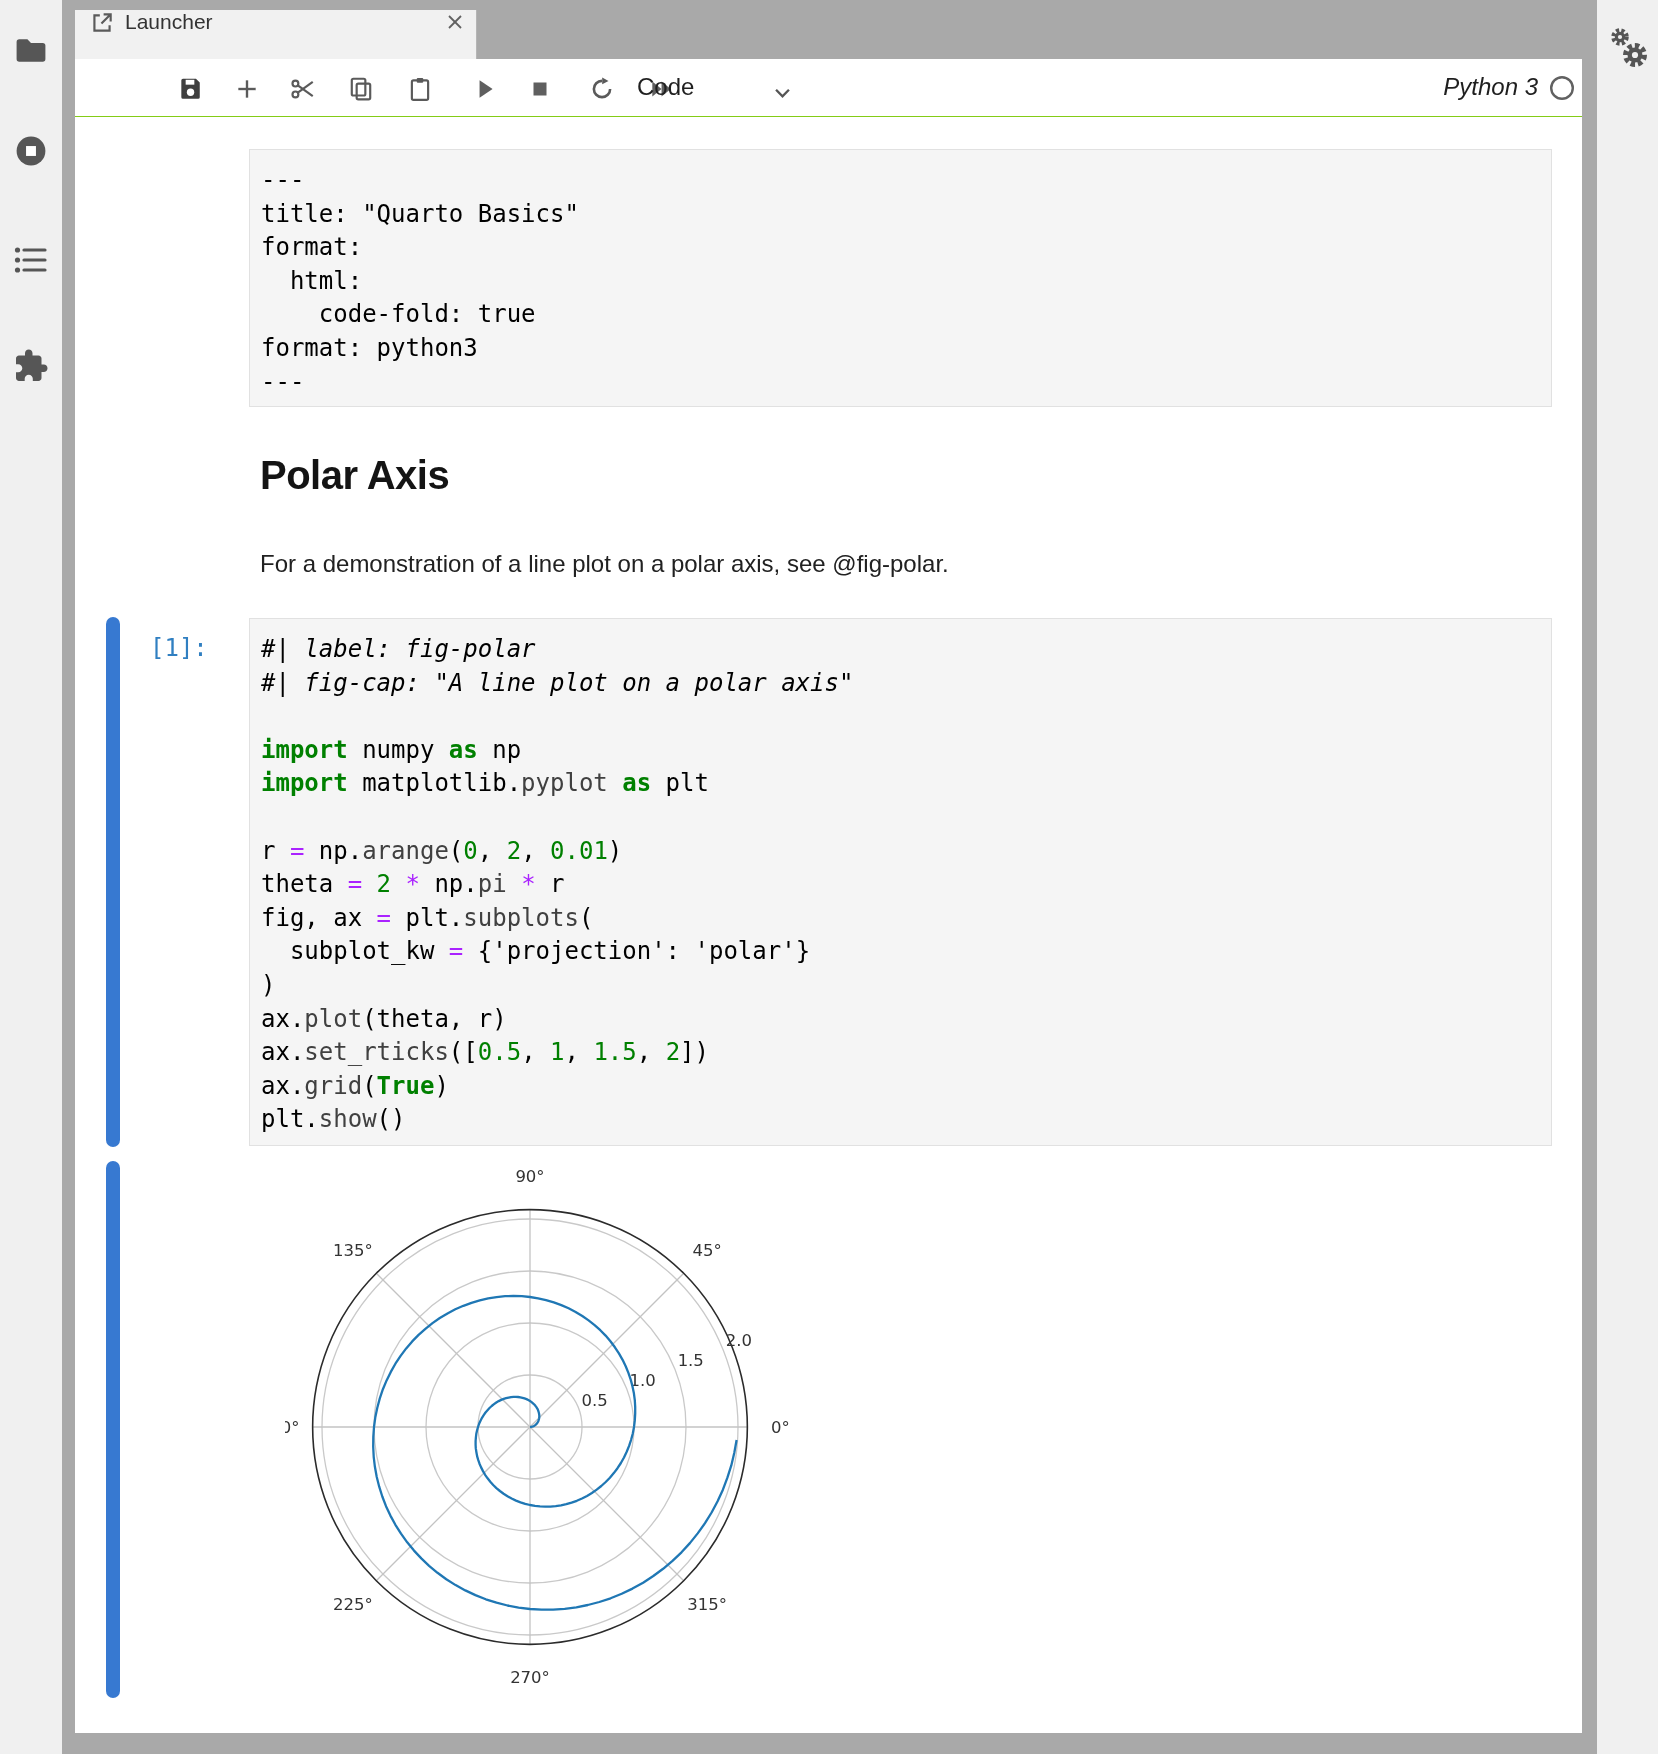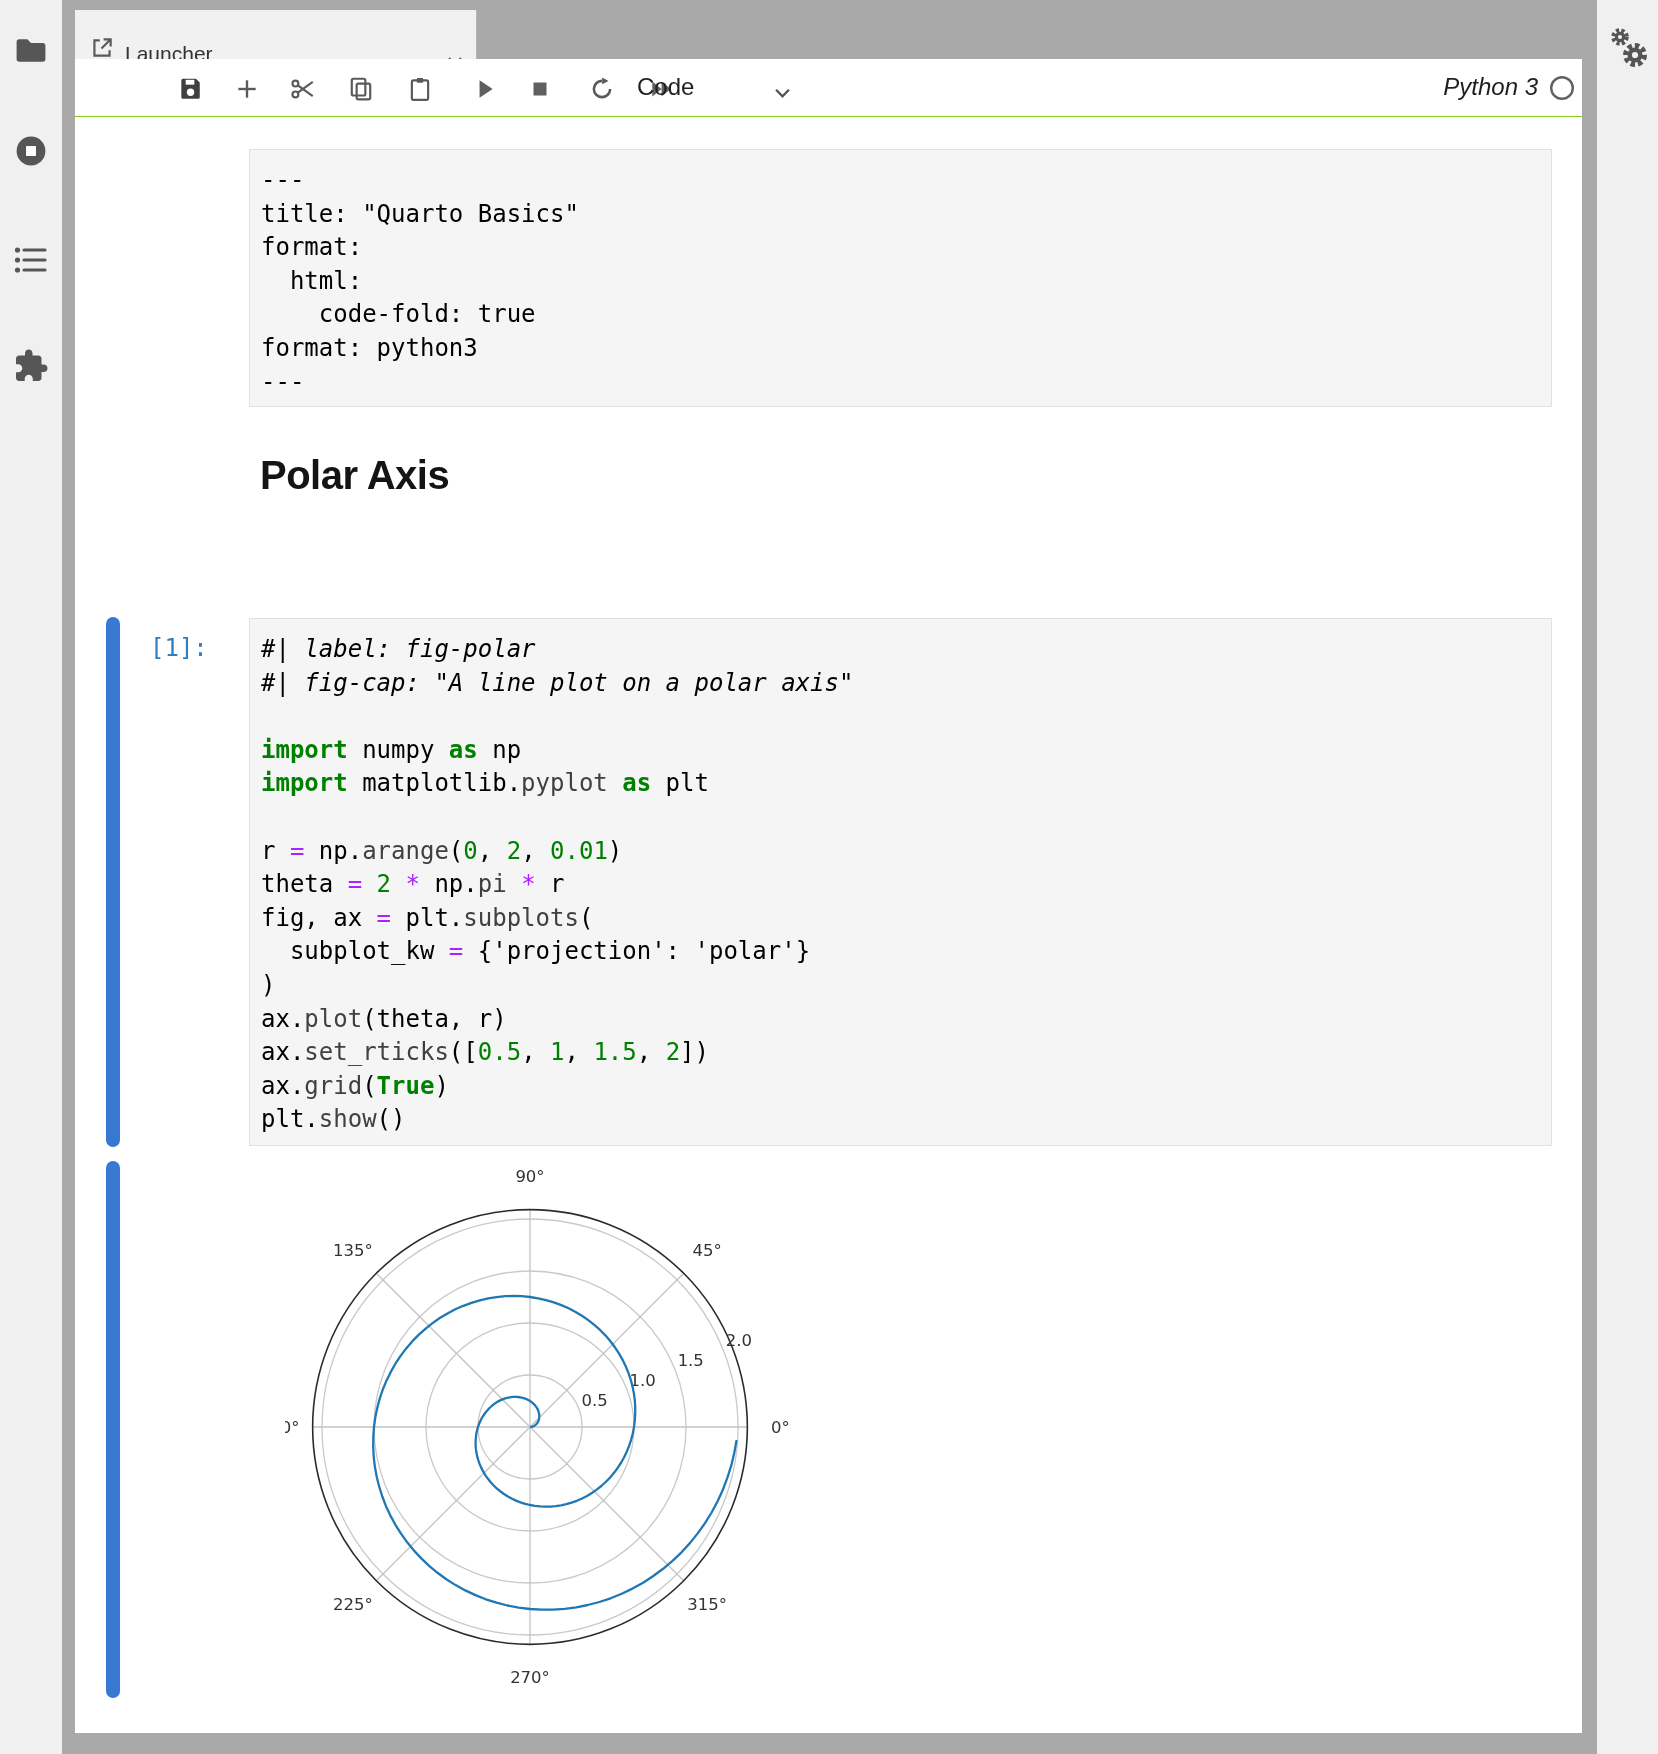--- a/index.html
+++ b/index.html
@@ -10,21 +10,21 @@
   .side-strip { position:absolute; top:0; height:1754px; background:#f0f0f0; }
   .strip-left { left:0; width:62px; }
   .strip-right { left:1597px; width:61px; }
   .strip-icon { position:absolute; left:13px; width:36px; height:36px; cursor:pointer; }
 
   
   .window { position:absolute; left:75px; top:10px; width:1507px; height:1723px; background:#ffffff; }
 
   
   .tabbar { position:absolute; left:0; top:0; width:1507px; height:49px; background:#a9a9a9; }
-  .tab { position:absolute; top:0; height:57px; display:flex; align-items:flex-end; padding:0 14px; font-size:21px; color:#333; }
+  .tab { position:absolute; top:0; height:57px; display:flex; align-items:flex-start; padding:0 14px; font-size:21px; color:#333; }
   .tab-inactive { left:0; width:402px; background:#f1f1f1; border-right:1px solid #b5b5b5; border-bottom:1px solid #c9c9c9; }
   .tab-active { left:402px; width:378px; background:#ffffff; border-top:5px solid #1874d2; }
   .tab .label { margin-left:10px; white-space:nowrap; }
   .tab .close { margin-left:auto; width:14px; height:14px; cursor:pointer; }
 
   
   .toolbar { position:absolute; left:0; top:49px; width:1507px; height:58px; background:#fff; border-bottom:1px solid #84cc16; }
   .tbtn { position:absolute; top:17px; width:26px; height:26px; cursor:pointer; }
   .celltype { position:absolute; left:562px; top:14px; font-size:24px; color:#1f1f1f; cursor:pointer; }
   .chev { position:absolute; left:700px; top:25px; cursor:pointer; }
@@ -207,20 +207,21 @@
     </div>
   </div>
 
   <div class="content">
 
     <div class="cellbox raw-cell">
       <div class="editor" id="yaml-editor"><div class="cm-line">---</div><div class="cm-line">title: "Quarto Basics"</div><div class="cm-line">format:</div><div class="cm-line">  html:</div><div class="cm-line">    code-fold: true</div><div class="cm-line">format: python3</div><div class="cm-line">---</div></div>
     </div>
 
     <div class="md-heading">Polar Axis</div>
+    <div class="md-para">For a demonstration of a line plot on a polar axis, see @fig-polar.</div>
 
     <div class="collapser collapser-input"></div>
     <div class="prompt">[1]:</div>
     <div class="cellbox code-cell">
       <div class="editor" id="code-editor"><div class="cm-line"><span class="tok-c">#| label: fig-polar</span></div><div class="cm-line"><span class="tok-c">#| fig-cap: "A line plot on a polar axis"</span></div><div class="cm-line">&nbsp;</div><div class="cm-line"><span class="tok-k">import</span><span> numpy </span><span class="tok-k">as</span><span> np</span></div><div class="cm-line"><span class="tok-k">import</span><span> matplotlib.</span><span class="tok-pr">pyplot</span><span> </span><span class="tok-k">as</span><span> plt</span></div><div class="cm-line">&nbsp;</div><div class="cm-line"><span>r </span><span class="tok-o">=</span><span> np.</span><span class="tok-pr">arange</span><span>(</span><span class="tok-n">0</span><span>, </span><span class="tok-n">2</span><span>, </span><span class="tok-n">0.01</span><span>)</span></div><div class="cm-line"><span>theta </span><span class="tok-o">=</span><span> </span><span class="tok-n">2</span><span> </span><span class="tok-o">*</span><span> np.</span><span class="tok-pr">pi</span><span> </span><span class="tok-o">*</span><span> r</span></div><div class="cm-line"><span>fig, ax </span><span class="tok-o">=</span><span> plt.</span><span class="tok-pr">subplots</span><span>(</span></div><div class="cm-line"><span>  subplot_kw </span><span class="tok-o">=</span><span> {</span><span class="tok-s">'projection'</span><span>: </span><span class="tok-s">'polar'</span><span>}</span></div><div class="cm-line"><span>)</span></div><div class="cm-line"><span>ax.</span><span class="tok-pr">plot</span><span>(theta, r)</span></div><div class="cm-line"><span>ax.</span><span class="tok-pr">set_rticks</span><span>([</span><span class="tok-n">0.5</span><span>, </span><span class="tok-n">1</span><span>, </span><span class="tok-n">1.5</span><span>, </span><span class="tok-n">2</span><span>])</span></div><div class="cm-line"><span>ax.</span><span class="tok-pr">grid</span><span>(</span><span class="tok-k">True</span><span>)</span></div><div class="cm-line"><span>plt.</span><span class="tok-pr">show</span><span>()</span></div></div>
     </div>
 
     <div class="collapser collapser-output"></div>
     <div class="plot-wrap">
       <svg id="polar-svg" viewBox="0 0 560 560" width="560" height="560">

